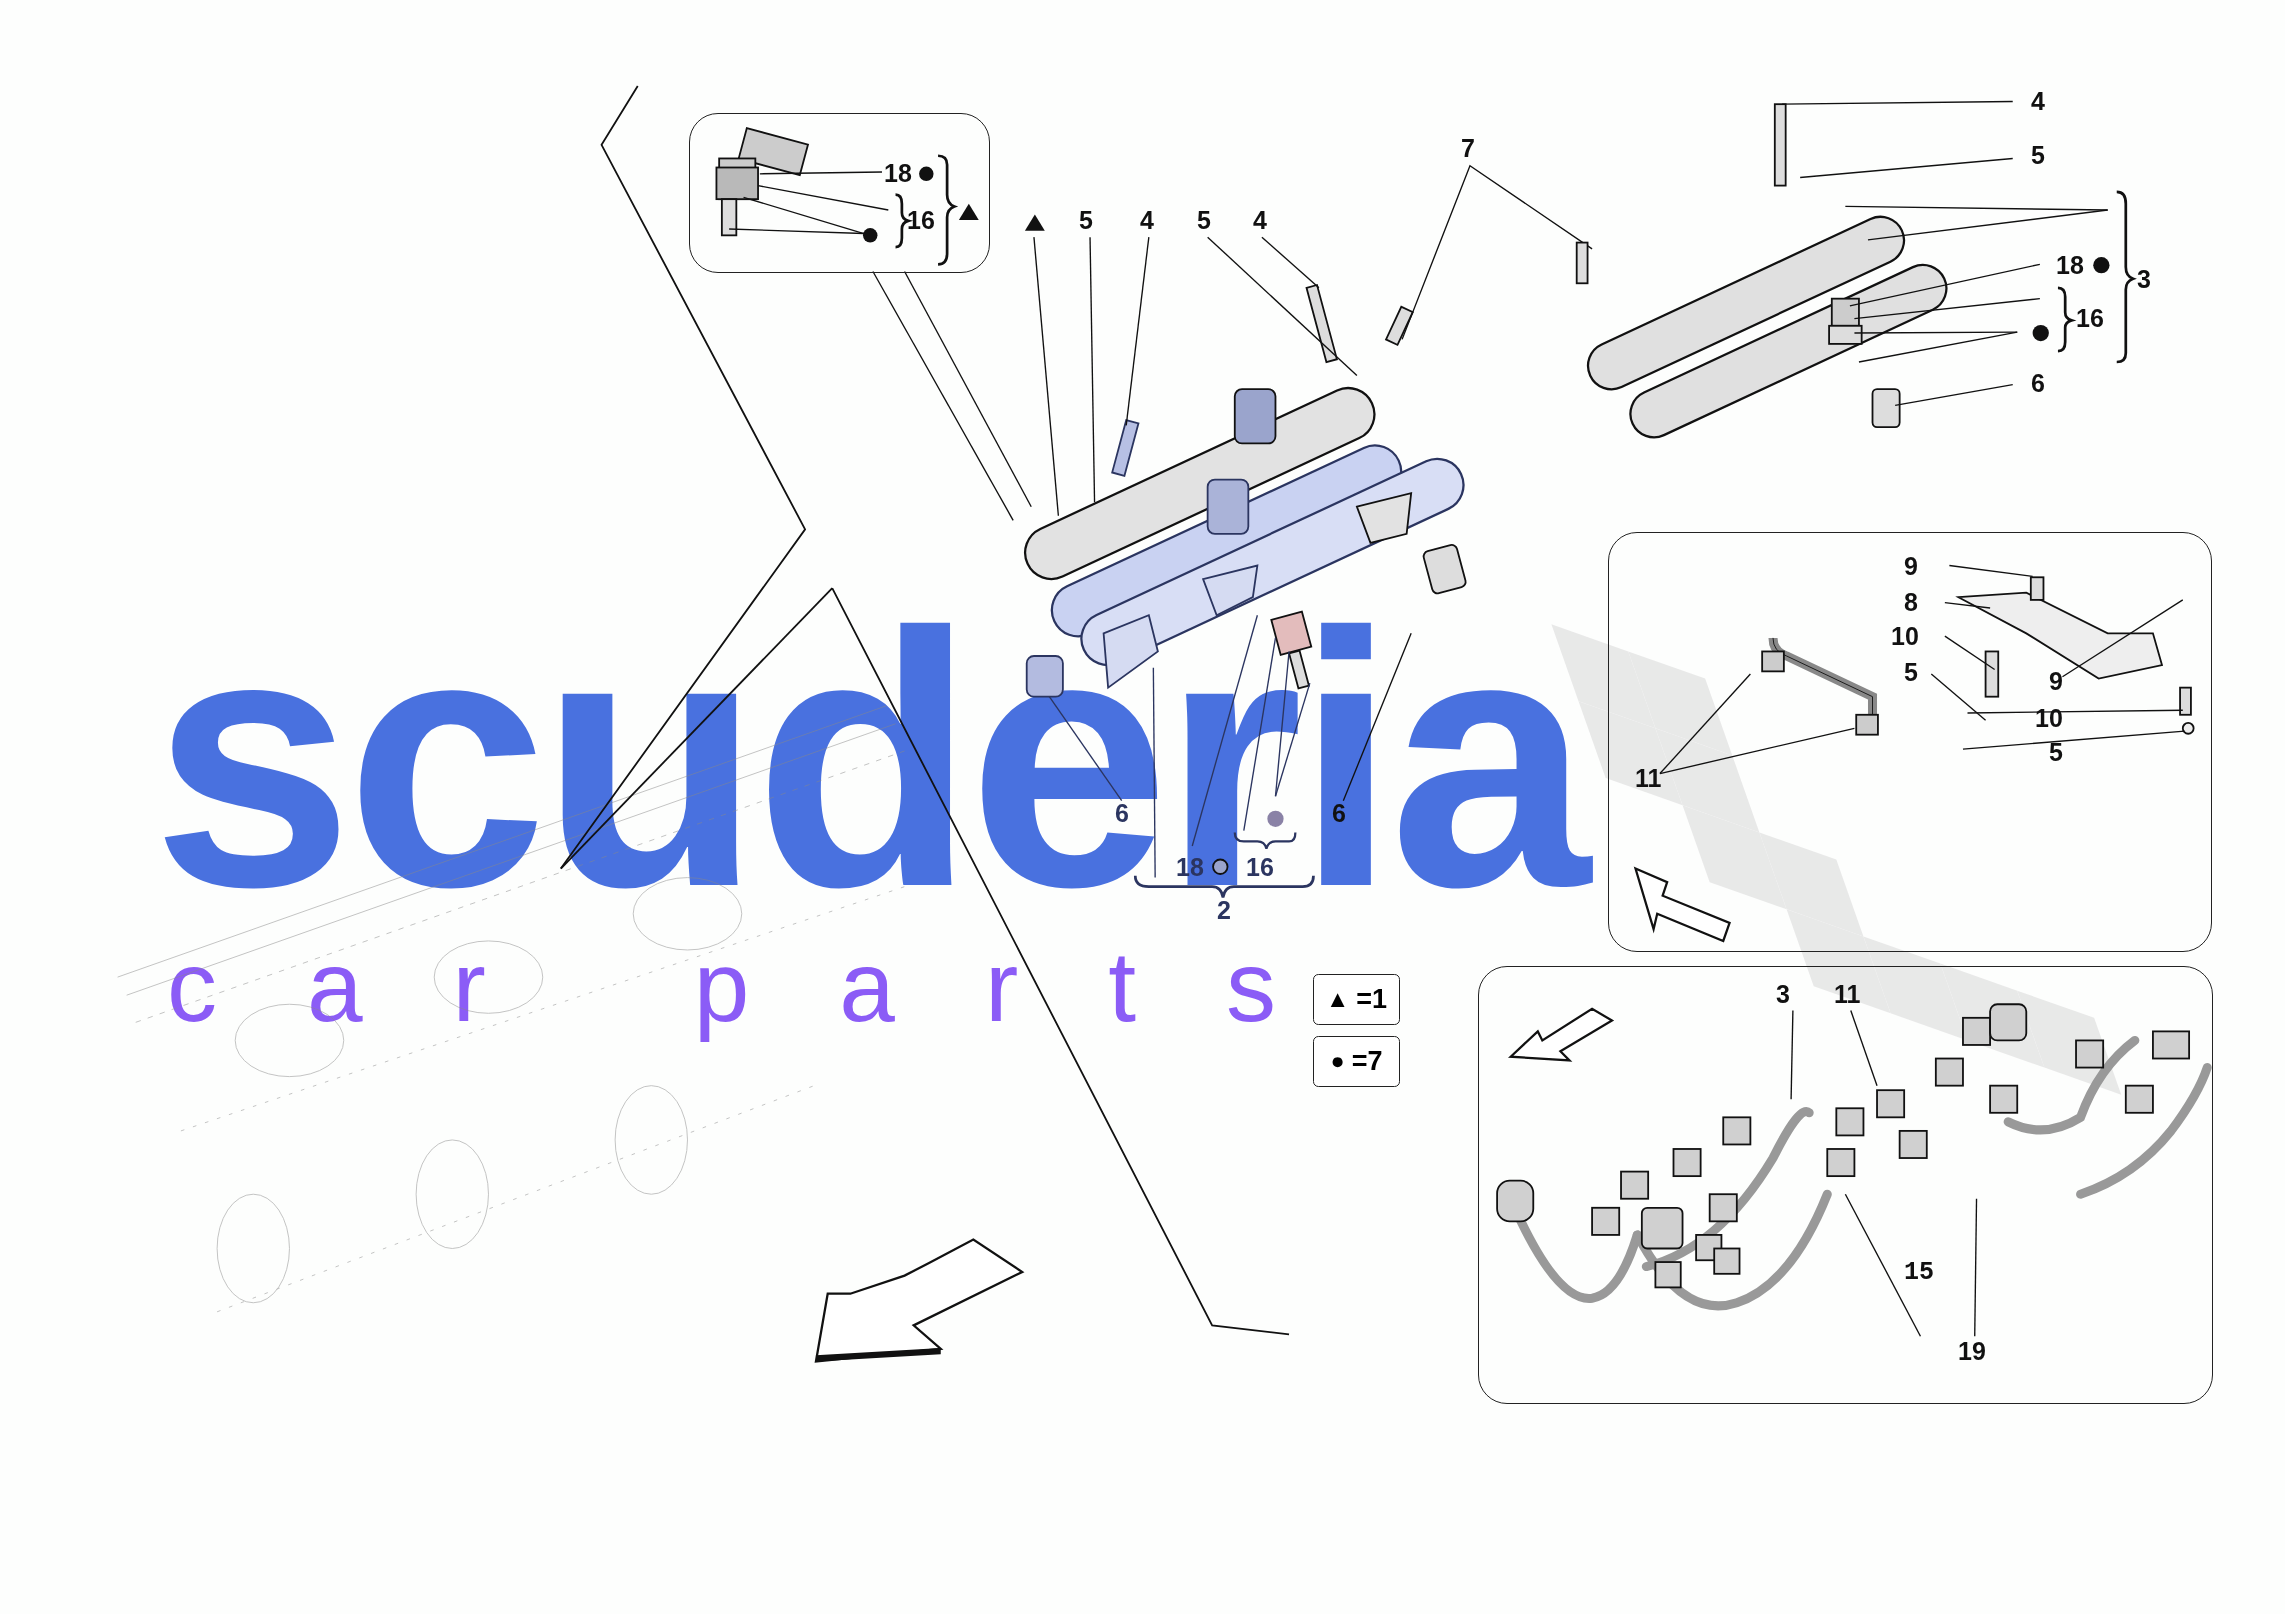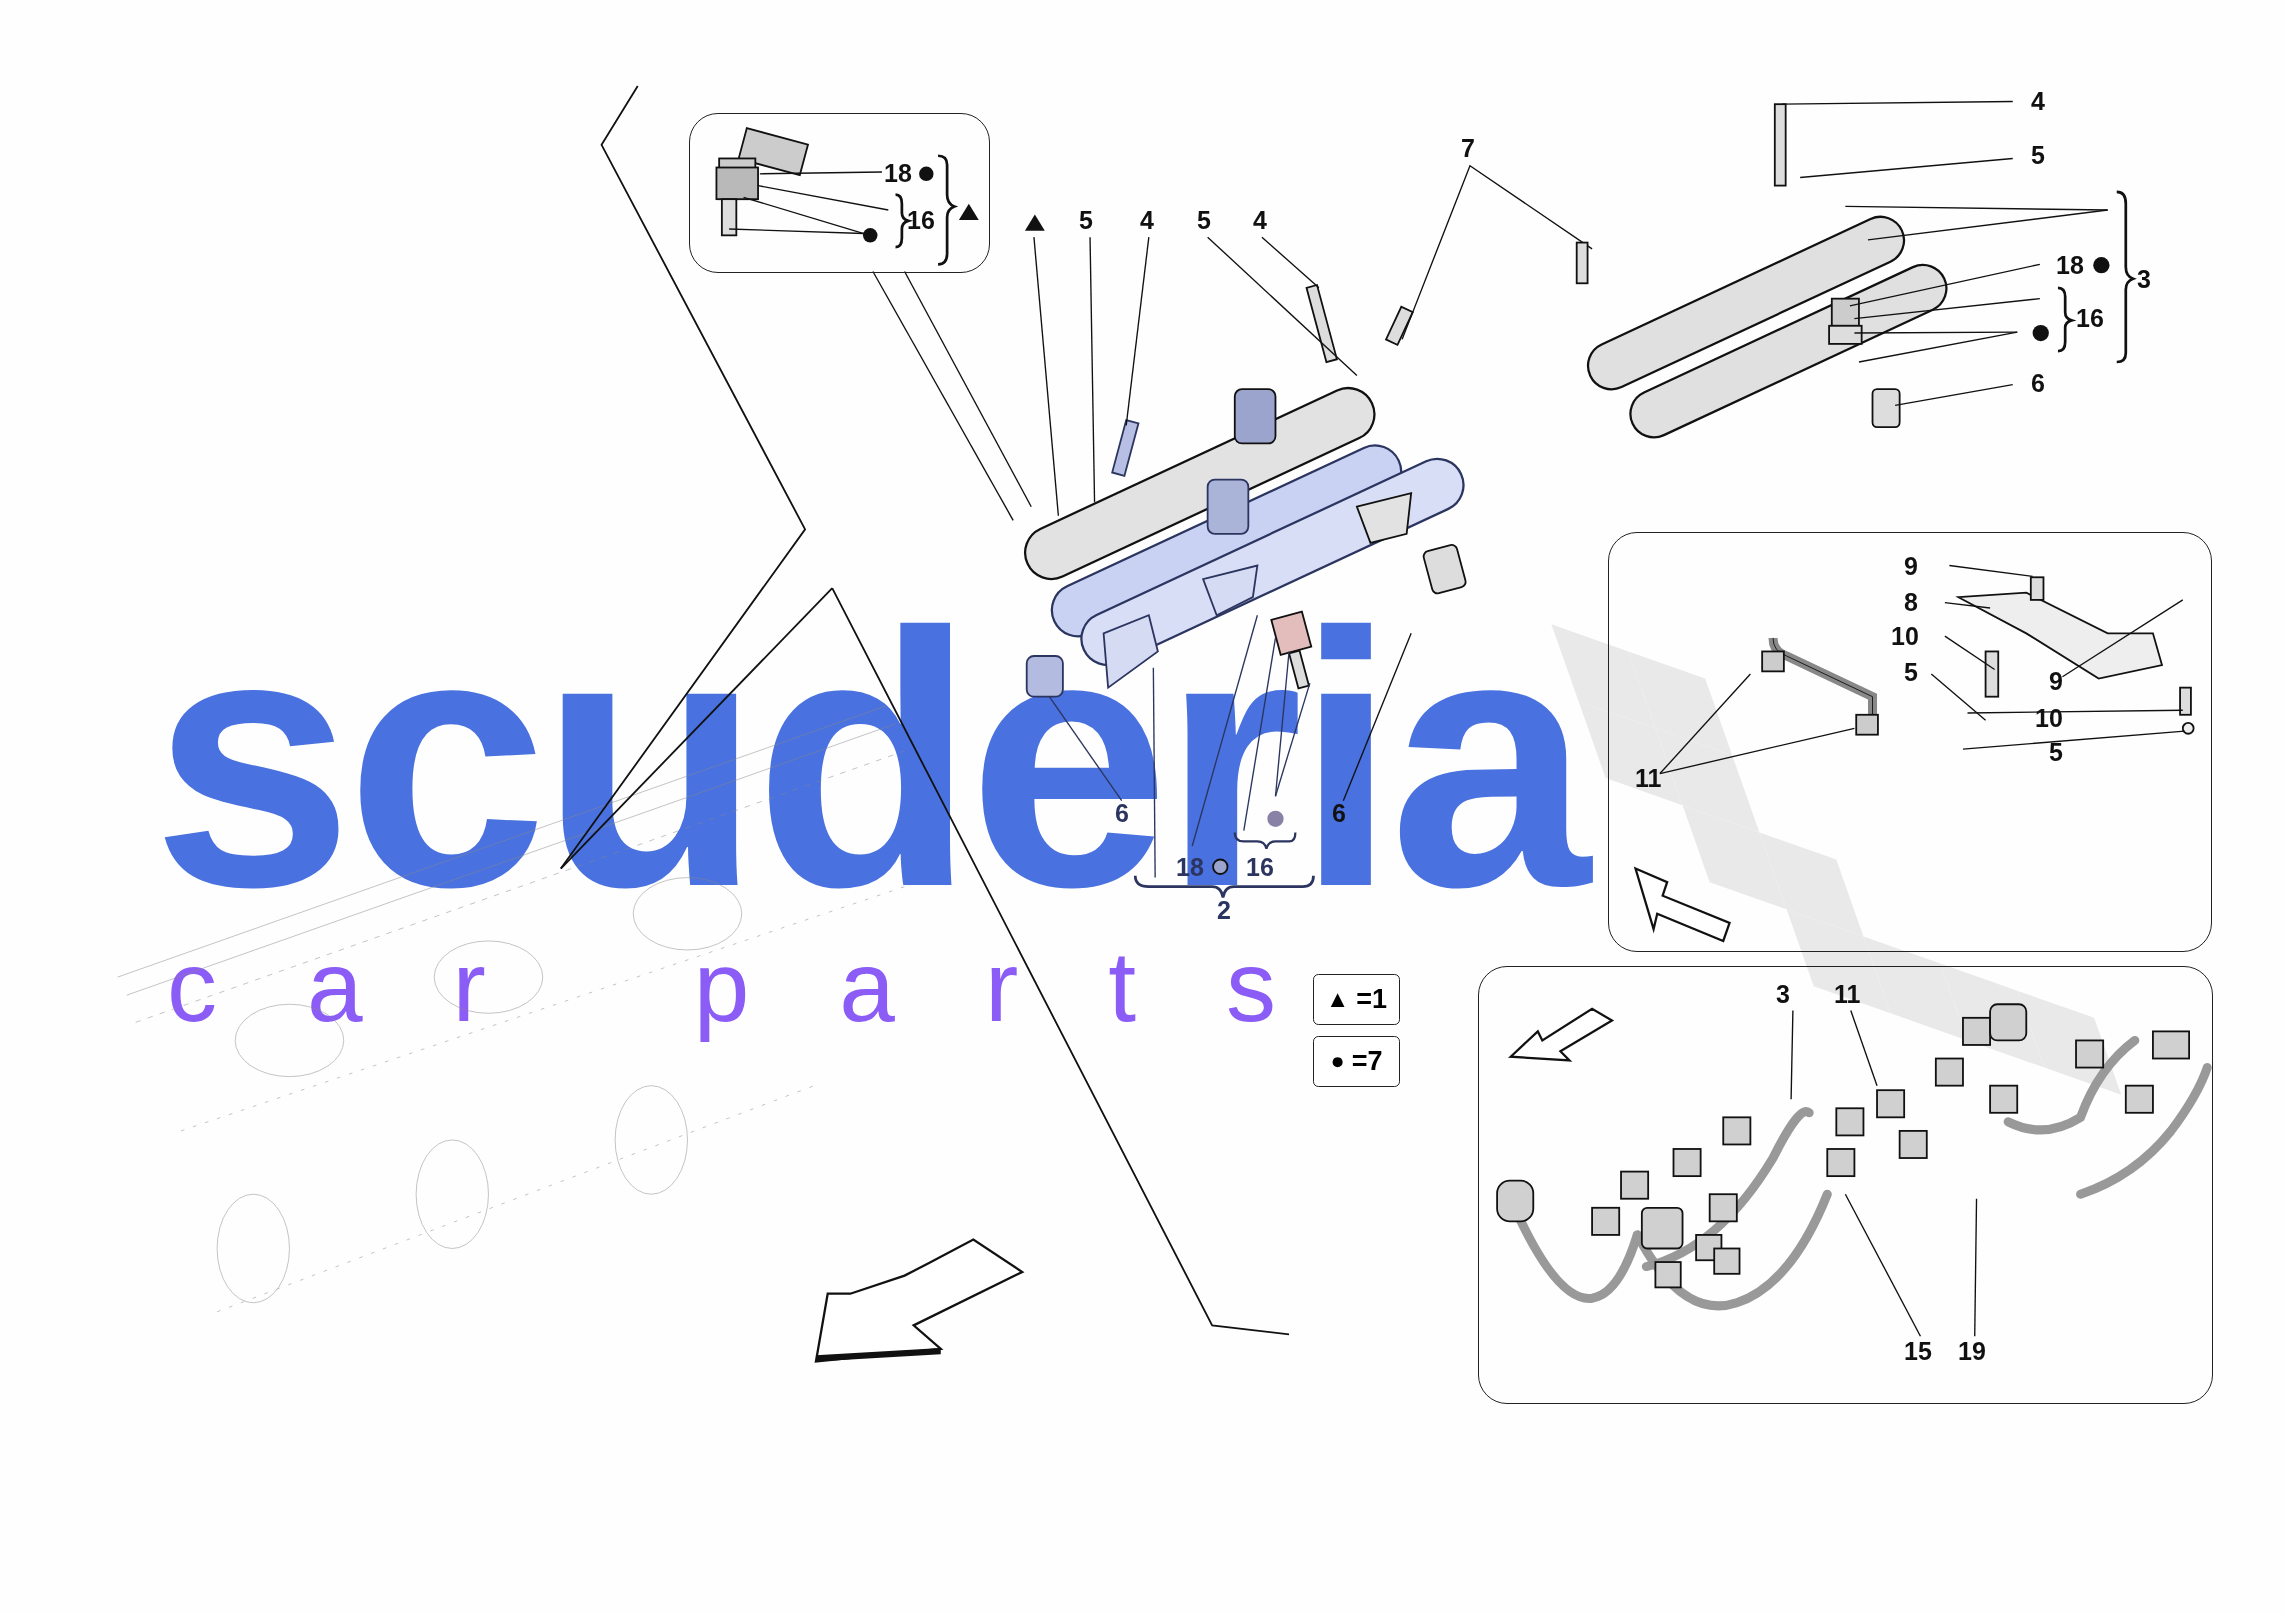--- a/index.html
+++ b/index.html
@@ -256,21 +256,21 @@
 <div class="lbl" style="left:1904px; top:590px;">8</div>
 <div class="lbl" style="left:1891px; top:624px;">10</div>
 <div class="lbl" style="left:1904px; top:660px;">5</div>
 <div class="lbl" style="left:2049px; top:669px;">9</div>
 <div class="lbl" style="left:2035px; top:706px;">10</div>
 <div class="lbl" style="left:2049px; top:740px;">5</div>
 <div class="lbl" style="left:1635px; top:766px;">11</div>
 
 <div class="lbl" style="left:1776px; top:982px;">3</div>
 <div class="lbl" style="left:1834px; top:982px;">11</div>
-<div class="lbl" style="left:1904px; top:1339px;">15</div>
+<div class="lbl" style="left:1904px; top:1260px;font-family:Liberation Mono, monospace;">15</div>
 <div class="lbl" style="left:1958px; top:1339px;">19</div>
 
 <div class="legend-box" style="left:1313px; top:974px; width:85px; height:49px;">
   <span class="glyph">▲</span>
   <span>=1</span>
 </div>
 <div class="legend-box" style="left:1313px; top:1036px; width:85px; height:49px;">
   <span class="glyph">●</span>
   <span>=7</span>
 </div>

